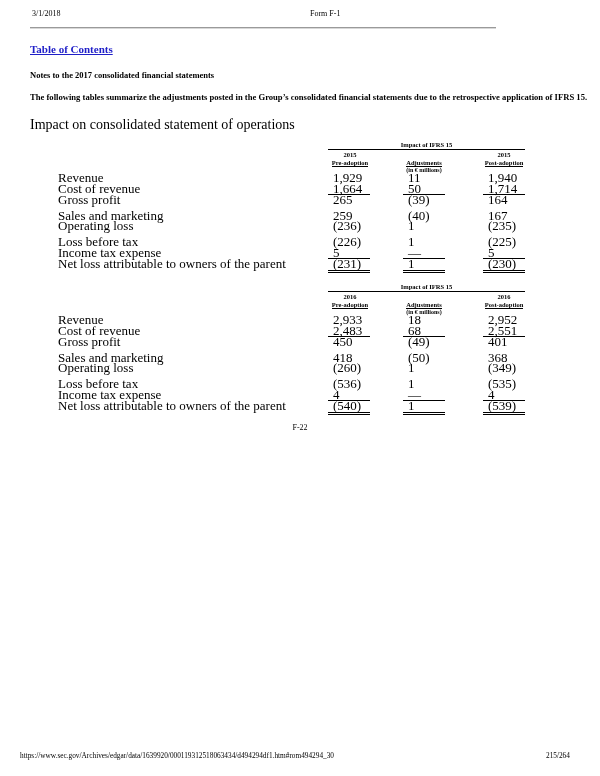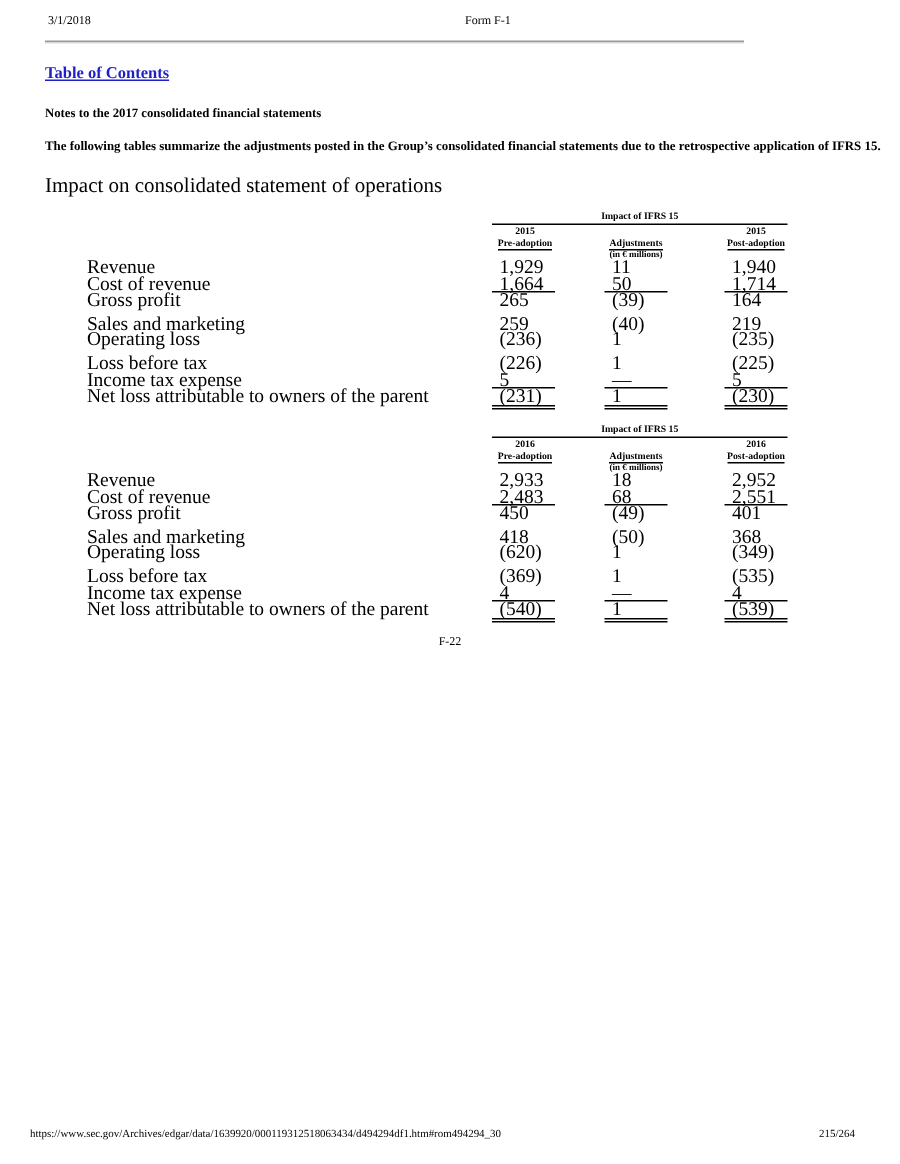--- a/index.html
+++ b/index.html
@@ -81,21 +81,21 @@
   <div class="row bold" style="top:53px;">
     <span class="lbl">Gross profit</span>
     <span class="v c1">265</span>
     <span class="v c2">(39)</span>
     <span class="v c3">164</span>
   </div>
   <div class="row" style="top:69px;">
     <span class="lbl">Sales and marketing</span>
     <span class="v c1">259</span>
     <span class="v c2">(40)</span>
-    <span class="v c3">219</span>
+    <span class="v c3">167</span>
   </div>
   <div class="row bold" style="top:79px;">
     <span class="lbl">Operating loss</span>
     <span class="v c1">(236)</span>
     <span class="v c2">1</span>
     <span class="v c3">(235)</span>
   </div>
   <div class="row bold" style="top:95px;">
     <span class="lbl">Loss before tax</span>
     <span class="v c1">(226)</span>
@@ -160,27 +160,27 @@
     <span class="v c3">401</span>
   </div>
   <div class="row" style="top:69px;">
     <span class="lbl">Sales and marketing</span>
     <span class="v c1">418</span>
     <span class="v c2">(50)</span>
     <span class="v c3">368</span>
   </div>
   <div class="row bold" style="top:79px;">
     <span class="lbl">Operating loss</span>
-    <span class="v c1">(620)</span>
+    <span class="v c1">(260)</span>
     <span class="v c2">1</span>
     <span class="v c3">(349)</span>
   </div>
   <div class="row bold" style="top:95px;">
     <span class="lbl">Loss before tax</span>
-    <span class="v c1">(369)</span>
+    <span class="v c1">(536)</span>
     <span class="v c2">1</span>
     <span class="v c3">(535)</span>
   </div>
   <div class="row" style="top:106px;">
     <span class="lbl">Income tax expense</span>
     <span class="v c1">4</span>
     <span class="v c2">—</span>
     <span class="v c3">4</span>
   </div>
   <div class="rule" style="left:328px; width:42px; top:117px;"></div>

